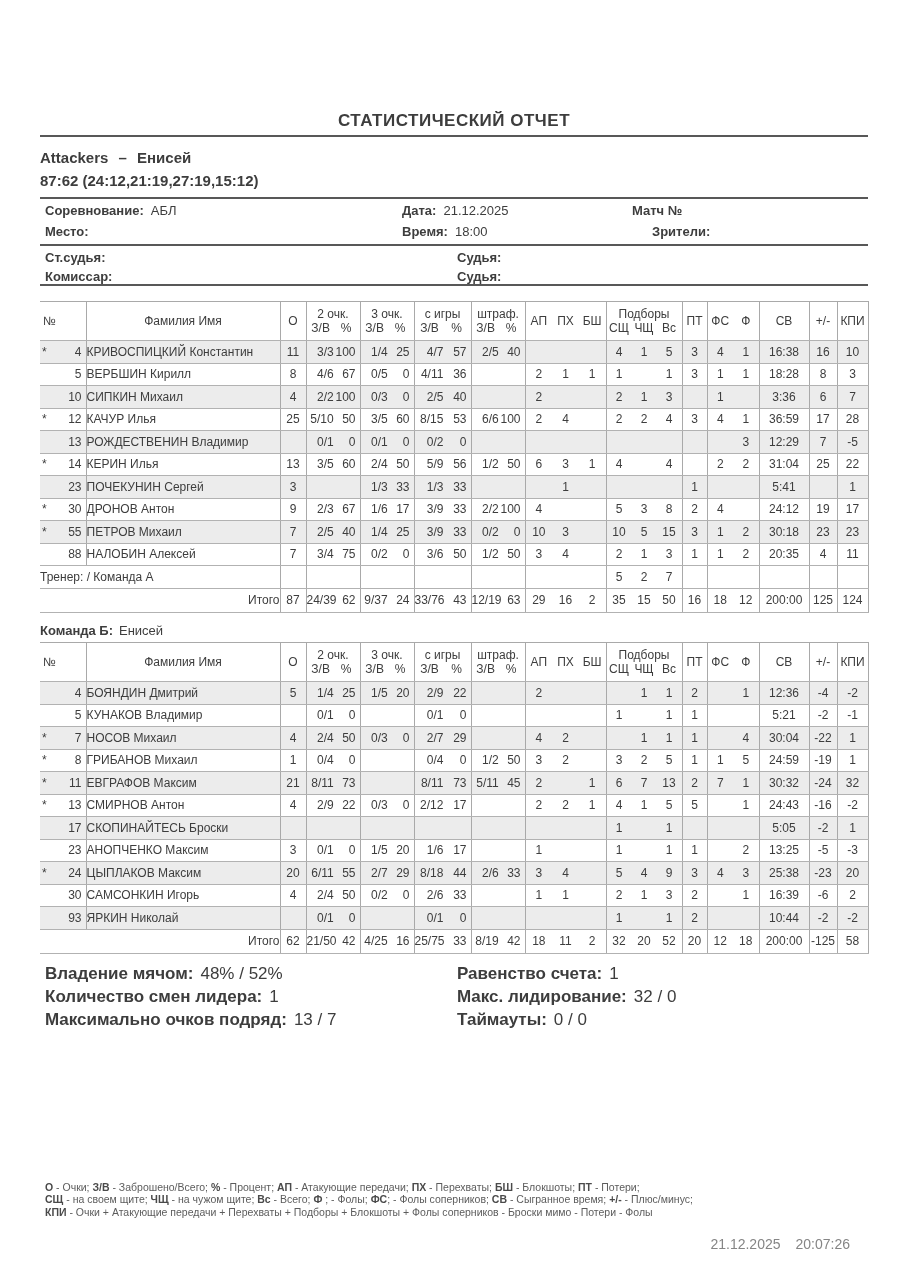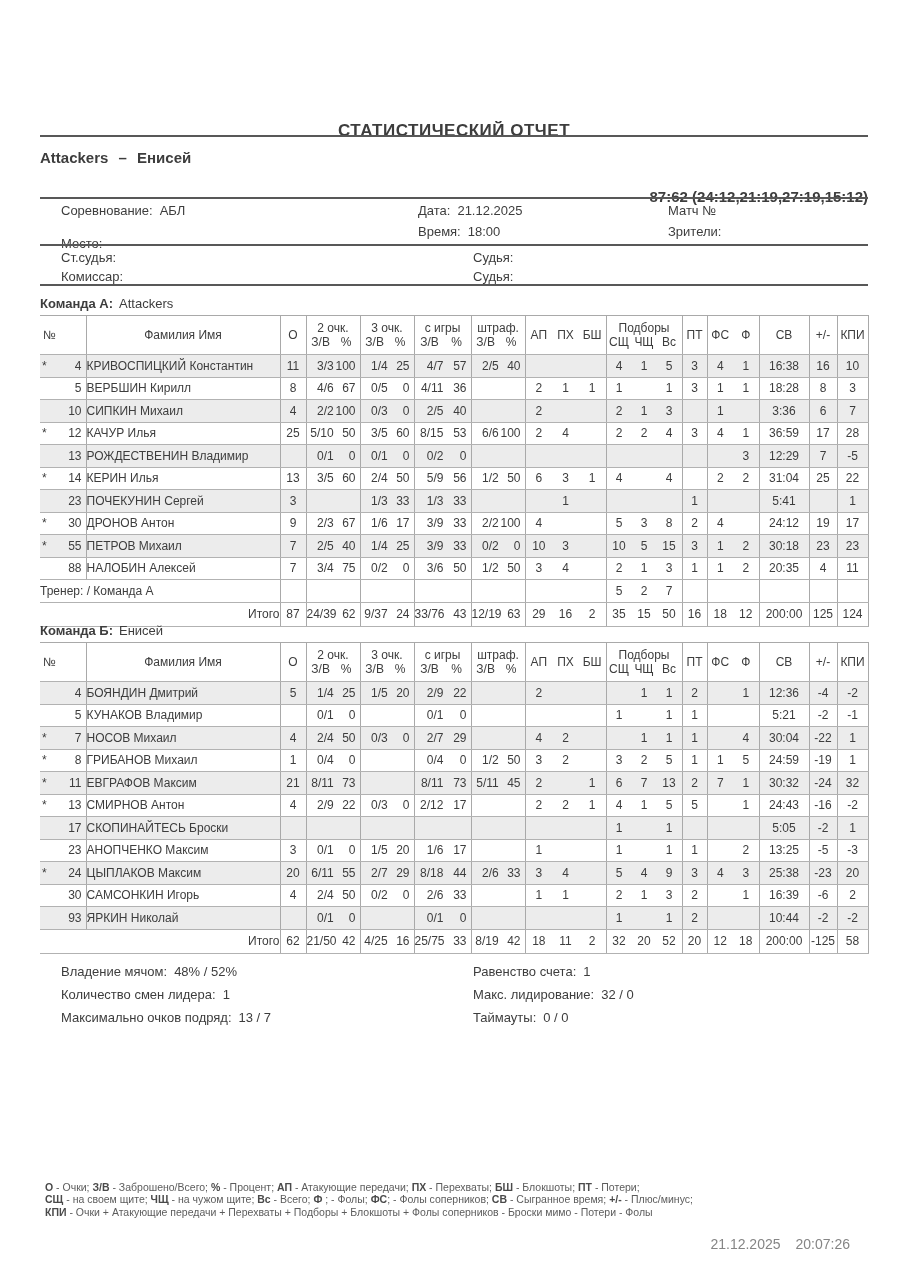--- a/index.html
+++ b/index.html
@@ -1,23 +1,23 @@
 <!DOCTYPE html>
 <html><head>
 <meta charset="utf-8">
 <style>
   html,body{margin:0;padding:0;}
   body{width:905px;height:1280px;background:#fff;font-family:"Liberation Sans",sans-serif;color:#3d3d3d;position:relative;overflow:hidden;}
   .page{position:absolute;left:40px;top:0;width:828px;height:1280px;}
   .rule{position:absolute;left:0;width:828px;border-top:2px solid #585858;height:0;}
-  .title{position:absolute;top:121px;left:0;width:100%;text-align:center;font-size:17px;font-weight:bold;letter-spacing:.5px;}
+  .title{position:absolute;top:111px;left:0;width:100%;text-align:center;font-size:17px;font-weight:bold;letter-spacing:.5px;}
   .teams-line{position:absolute;top:149px;left:0;width:100%;text-align:left;font-size:15px;font-weight:bold;word-spacing:6px;}
-  .score-line{position:absolute;top:188px;left:0;width:100%;text-align:right;font-size:15px;font-weight:bold;}
+  .score-line{position:absolute;top:172px;left:0;width:100%;text-align:left;font-size:15px;font-weight:bold;}
   .meta-item{position:absolute;font-size:13px;white-space:nowrap;}
-  .lbl{font-weight:normal;margin-left:16px;}
+  .lbl{font-weight:bold;}
   .val{font-weight:normal;margin-left:7px;}
   .team-section{position:absolute;left:0;width:828px;}
   .team-heading{font-size:13px;font-weight:bold;height:14px;}
   .team-heading .val{margin-left:6px;}
   .tbl-mount{margin-top:5px;}
   table.stat-table{border-collapse:collapse;table-layout:fixed;width:828px;font-size:12px;color:#3d3d3d;}
   .stat-table th,.stat-table td{border-right:1px solid #a9a9a9;border-bottom:1px solid #b2b2b2;padding:0;height:21.5px;overflow:hidden;white-space:nowrap;font-weight:normal;}
   .stat-table th{border-top:1px solid #a9a9a9;height:38px;}
   .stat-table tr>*:last-child{border-right:1px solid #a9a9a9;}
   .band td{background:#ececec;}
@@ -31,21 +31,21 @@
   .split .pct{flex:1;text-align:right;padding-right:4px;}
   .hsplit .zv{text-align:center;}
   .hsplit .pct{text-align:center;padding-right:2px;}
   .trio{display:flex;width:100%;}
   .trio span{flex:1;text-align:center;}
   .duo{display:flex;width:100%;}
   .duo span{flex:1;text-align:center;}
   .c-coach{font-weight:bold;text-align:left;padding-left:2px;}
   .c-total{font-weight:bold;text-align:right;padding-right:8px;}
   .total-row td{height:23px;}
-  .summary{position:absolute;top:964px;left:0;width:828px;font-size:13px;}
+  .summary{position:absolute;top:964px;left:0;width:828px;font-size:17px;}
   .sum-row{position:relative;height:23px;}
   .sum-left{position:absolute;left:5px;white-space:nowrap;}
   .sum-right{position:absolute;left:417px;white-space:nowrap;}
   .legend{position:absolute;top:1181px;left:5px;width:820px;font-size:10.5px;line-height:12.3px;color:#5c5c5c;}
   .legend b{font-weight:bold;color:#4a4a4a;}
   .footer{position:absolute;top:1236px;right:18px;font-size:14px;color:#858585;white-space:nowrap;}
   .footer span{margin-left:15px;}
 </style>
 </head>
 <body>
@@ -58,24 +58,24 @@
   <div class="score-line">87:62 (24:12,21:19,27:19,15:12)</div>
 
   <div class="rule" style="top:197px"></div>
 
   <div class="meta-item" style="top:203px;left:5px">
     <span class="lbl">Соревнование:</span><span class="val">АБЛ</span>
   </div>
   <div class="meta-item" style="top:203px;left:362px">
     <span class="lbl">Дата:</span><span class="val">21.12.2025</span>
   </div>
-  <div class="meta-item" style="top:203px;left:612px">
+  <div class="meta-item" style="top:203px;left:592px">
     <span class="lbl">Матч №</span>
   </div>
-  <div class="meta-item" style="top:236px;left:5px">
+  <div class="meta-item" style="top:224px;left:5px">
     <span class="lbl">Место:</span>
   </div>
   <div class="meta-item" style="top:224px;left:362px">
     <span class="lbl">Время:</span><span class="val">18:00</span>
   </div>
   <div class="meta-item" style="top:224px;left:612px">
     <span class="lbl">Зрители:</span>
   </div>
 
   <div class="rule" style="top:244px"></div>
@@ -89,23 +89,20 @@
   <div class="meta-item" style="top:269px;left:5px">
     <span class="lbl">Комиссар:</span>
   </div>
   <div class="meta-item" style="top:269px;left:417px">
     <span class="lbl">Судья:</span>
   </div>
 
   <div class="rule" style="top:284px"></div>
 
   <div class="team-section" style="top:296px">
-    <div class="team-heading">
-      <span>Команда А:</span><span class="val">Attackers</span>
-    </div>
     <div class="tbl-mount" id="tableA">
         <table class="stat-table">
           <colgroup>
             <col style="width:46px">
             <col style="width:194px">
             <col style="width:26px">
             <col style="width:54px">
             <col style="width:54px">
             <col style="width:57px">
             <col style="width:54px">

